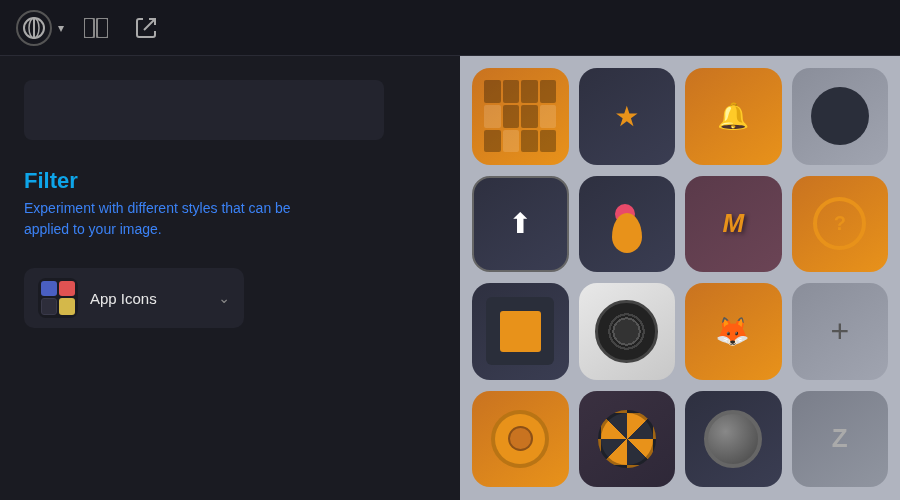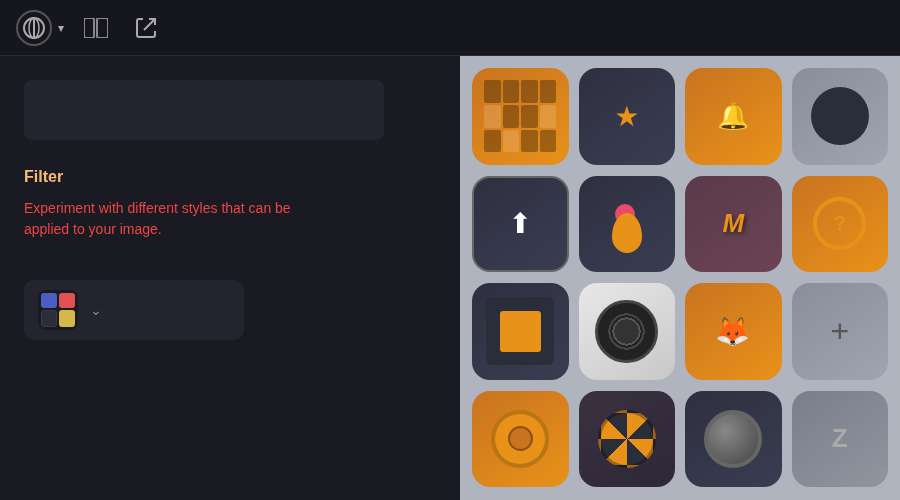--- a/index.html
+++ b/index.html
@@ -79,30 +79,30 @@
       flex-shrink: 0;
     }
     .sidebar-placeholder {
       width: 360px;
       height: 60px;
       background: #23242e;
       border-radius: 8px;
       margin-bottom: 28px;
     }
     .filter-title {
-      font-size: 16px;
+      font-size: 22px;
       font-weight: 700;
-      color: #fdba74;
-      margin-bottom: 12px;
+      color: #0ea5e9;
+      margin-bottom: 4px;
     }
     .filter-desc {
       font-size: 14px;
-      color: #ef4444;
+      color: #3b82f6;
       line-height: 1.5;
-      margin-bottom: 40px;
+      margin-bottom: 28px;
       max-width: 300px;
     }
     .filter-selector {
       display: flex;
       align-items: center;
       background: #23242e;
       border-radius: 10px;
       padding: 10px 14px;
       width: 220px;
       cursor: pointer;
@@ -349,20 +349,21 @@
     <div class="sidebar-placeholder"></div>
     <div class="filter-title">Filter</div>
     <div class="filter-desc">Experiment with different styles that can be applied to your image.</div>
     <div class="filter-selector">
       <div class="filter-selector-icon">
         <div class="mini-icon mi1"></div>
         <div class="mini-icon mi2"></div>
         <div class="mini-icon mi3"></div>
         <div class="mini-icon mi4"></div>
       </div>
+      <span class="filter-selector-label">App Icons</span>
       <span class="filter-selector-chevron">⌄</span>
     </div>
   </div>
 
   <div class="icon-panel">
 
     <div class="app-icon icon-1">
       <div class="icon-inner-grid">
         <div class="grid-cell"></div>
         <div class="grid-cell"></div>

